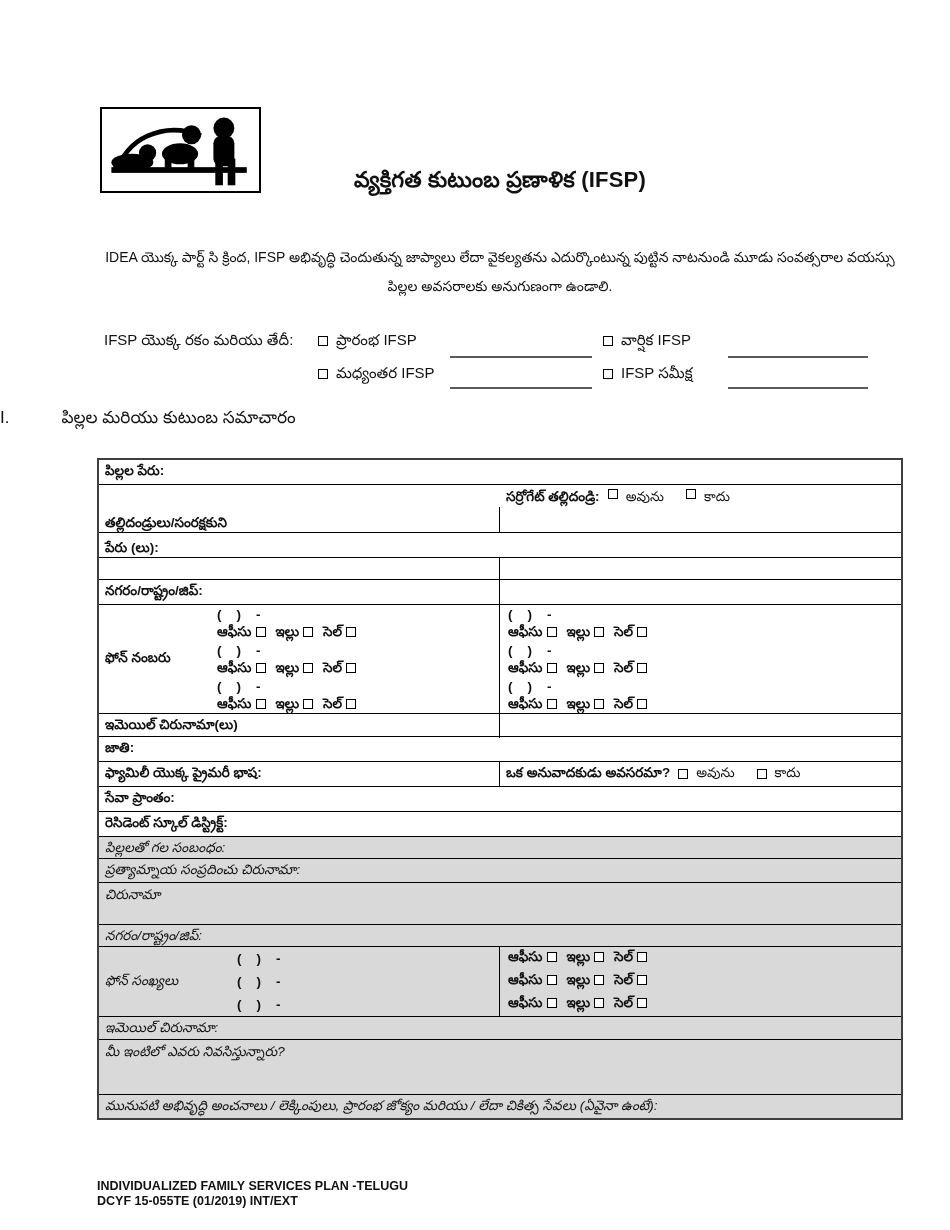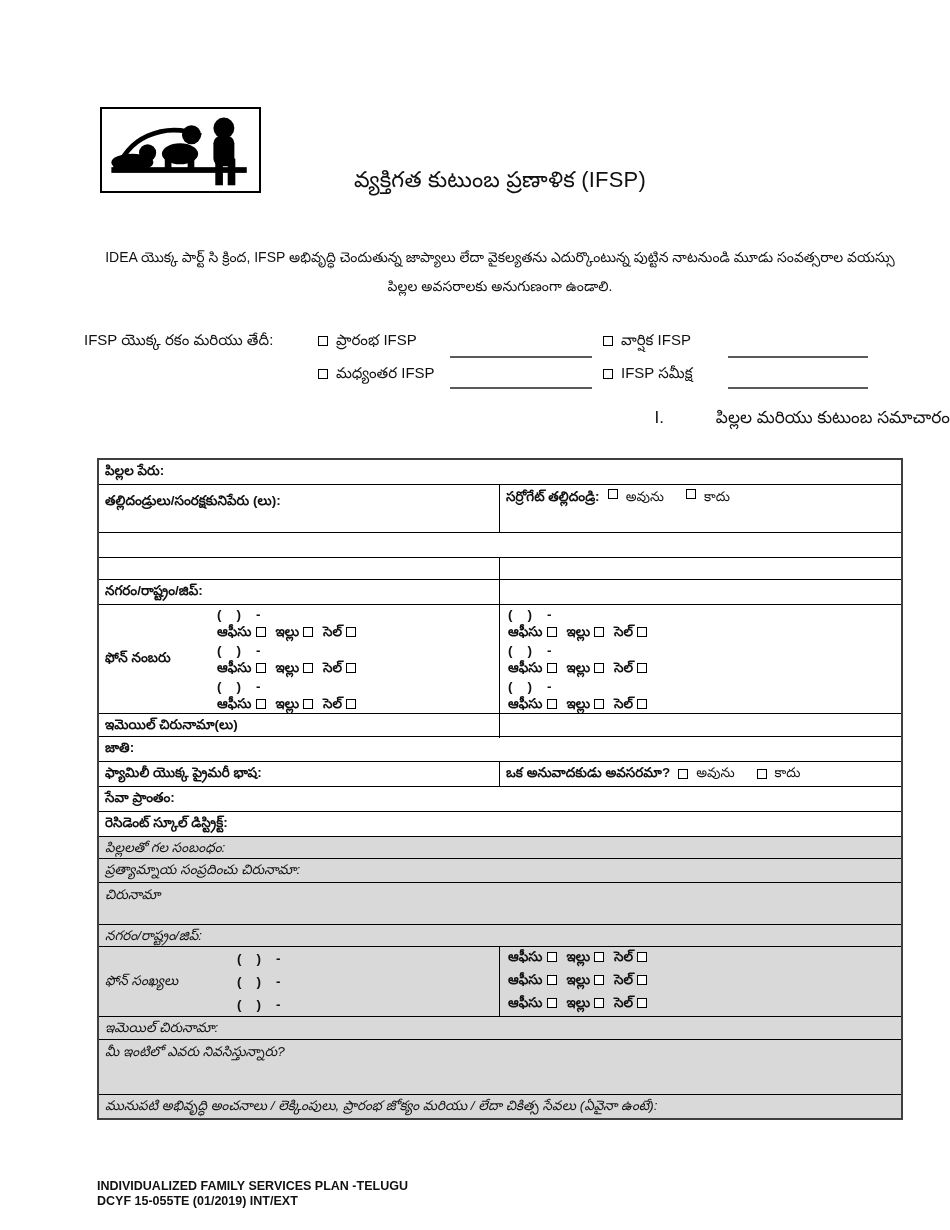--- a/index.html
+++ b/index.html
@@ -14,43 +14,43 @@
   
   .logo-box {
     position: absolute; left: 100px; top: 107px; width: 161px; height: 86px;
     border: 2px solid #000; background: #fff;
   }
   .logo-box svg { width: 100%; height: 100%; display: block; }
 
   
   .form-title {
     position: absolute; left: 100px; top: 167px; width: 800px;
-    text-align: center; font-size: 22px; letter-spacing: .2px;
+    text-align: center; font-size: 22px; letter-spacing: .2px; font-weight: bold;
   }
   .intro {
     position: absolute; left: 98px; top: 243px; width: 804px;
     text-align: center; font-size: 14px; line-height: 29px;
   }
 
   
-  .ifsp-label { position: absolute; left: 84px; top: 331px; font-size: 15px; }
+  .ifsp-label { position: absolute; left: 104px; top: 331px; font-size: 15px; }
   .opt { position: absolute; font-size: 15px; white-space: nowrap; }
   .opt .cb { margin-right: 8px; }
   .o-r1c1 { left: 318px; top: 331px; }
   .o-r1c2 { left: 603px; top: 331px; }
   .o-r2c1 { left: 318px; top: 364px; }
   .o-r2c2 { left: 603px; top: 364px; }
   .dline { position: absolute; height: 0; border-bottom: 2px solid #5a5a5a; }
   .l-r1c1 { left: 450px; top: 356px; width: 142px; }
   .l-r1c2 { left: 728px; top: 356px; width: 140px; }
   .l-r2c1 { left: 450px; top: 387px; width: 142px; }
   .l-r2c2 { left: 728px; top: 387px; width: 140px; }
 
   
-  .sec-head { position: absolute; left: 0; top: 408px; width: 950px; text-align: right; font-size: 17px; }
+  .sec-head { position: absolute; left: 0; top: 408px; width: 950px; text-align: left; font-size: 17px; }
   .sec-head .num { margin-right: 52px; }
 
   
   .tbl {
     position: absolute; left: 97px; top: 458px; width: 806px;
     border: 2px solid #3f3f3f; background: #fff; font-size: 13.5px;
   }
   .row { display: flex; border-top: 1px solid #000; width: 100%; }
   .row:first-child { border-top: none; }
   .c { padding: 12px 6px; display: flex; align-items: center; }
@@ -64,21 +64,21 @@
   .cb {
     display: inline-block; width: 10px; height: 10px;
     border: 1.5px solid #000; background: #fff;
     vertical-align: -1px; flex: none;
   }
   .gap-s { display: inline-block; width: 8px; }
   .gap-m { display: inline-block; width: 22px; }
   .pre { white-space: pre; }
 
   
-  .two-line { align-items: flex-start; justify-content: flex-start; padding-top: 3px; }
+  .two-line { flex-direction: column; align-items: flex-start; justify-content: flex-start; padding-top: 3px; margin-top: 22px; }
   .two-line .ln { line-height: 25px; }
 
   
   .phone-cell-l { position: relative; padding: 0; display: block; }
   .phone-lab { position: absolute; left: 6px; top: 50%; transform: translateY(-50%); font-weight: 700; }
   .pe-col { position: absolute; top: 0; bottom: 0; display: flex; flex-direction: column; justify-content: space-around; }
   .pe-col.indent { left: 118px; }
   .pe-col.edge { left: 8px; }
   .pe .pnum { line-height: 16px; font-weight: 700; }
   .pe .ptypes { line-height: 17px; }

